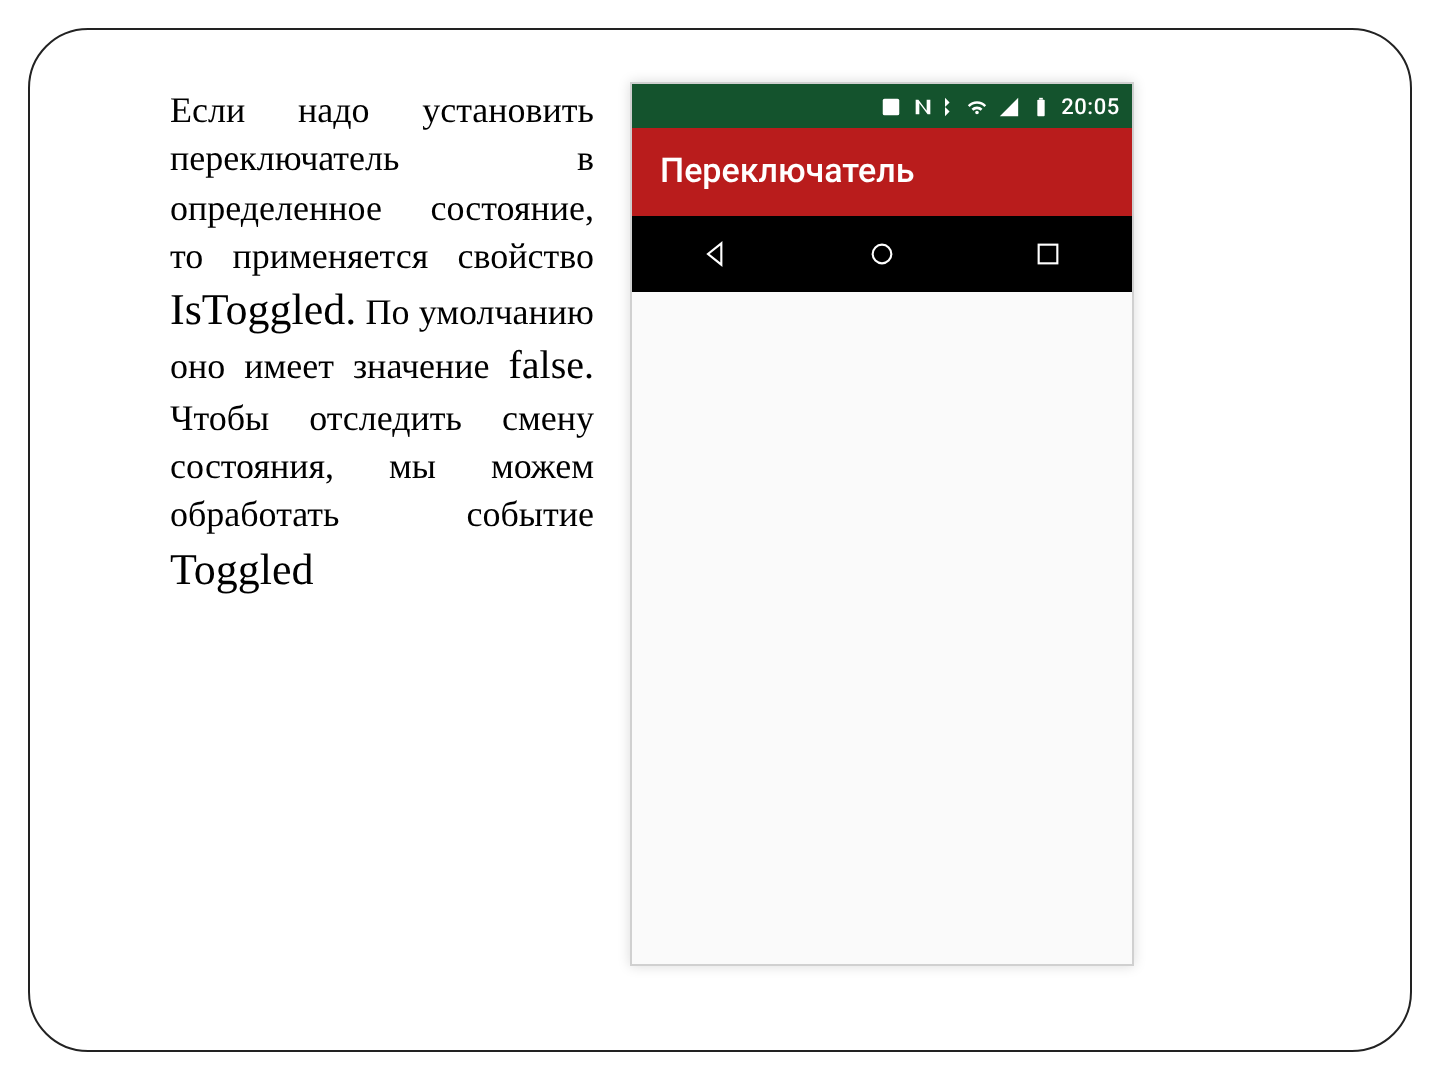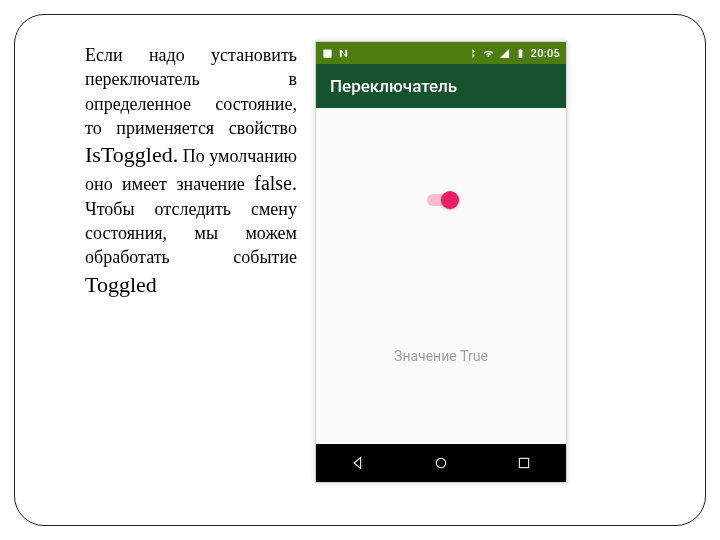--- a/index.html
+++ b/index.html
@@ -48,39 +48,39 @@
     background: #fafafa;
     border: 1px solid #d0d0d0;
     box-shadow: 0 0 6px rgba(0,0,0,0.15);
     margin-top: 4px;
     display: flex;
     flex-direction: column;
     font-family: Roboto, Arial, sans-serif;
   }
   .statusbar {
     height: 22px;
-    background: #4d7c0f;
+    background: #14532d;
     color: #fff;
     display: flex;
     align-items: center;
-    justify-content: space-between;
+    justify-content: flex-end;
     padding: 0 6px;
     font-size: 11px;
   }
   .statusbar .left-icons, .statusbar .right-icons {
     display: flex;
     gap: 5px;
     align-items: center;
   }
   .statusbar svg { width: 11px; height: 11px; fill: #fff; }
   .statusbar .clock { font-weight: 500; letter-spacing: 0.3px; }
 
   .appbar {
     height: 44px;
-    background: #14532d;
+    background: #b91c1c;
     color: #fff;
     display: flex;
     align-items: center;
     padding-left: 14px;
     font-size: 17px;
     font-weight: 500;
   }
 
   .screen-body {
     flex: 1;
@@ -170,28 +170,20 @@
               <rect x="10" y="2" width="4" height="2"></rect>
             </svg>
           <span class="clock">20:05</span>
         </div>
       </div>
 
       <div class="appbar">
         <span>Переключатель</span>
       </div>
 
-      <div class="screen-body">
-        <div class="toggle-dot">
-          <div class="toggle-track">
-            <div class="toggle-thumb"></div>
-          </div>
-        </div>
-        <div class="value-label">Значение True</div>
-      </div>
 
       <div class="navbar">
         <svg viewBox="0 0 24 24">
             <path d="M16 4L6 12l10 8z"></path>
           </svg>
         <svg viewBox="0 0 24 24">
             <circle cx="12" cy="12" r="7"></circle>
           </svg>
         <svg viewBox="0 0 24 24">
             <rect x="5" y="5" width="14" height="14"></rect>

